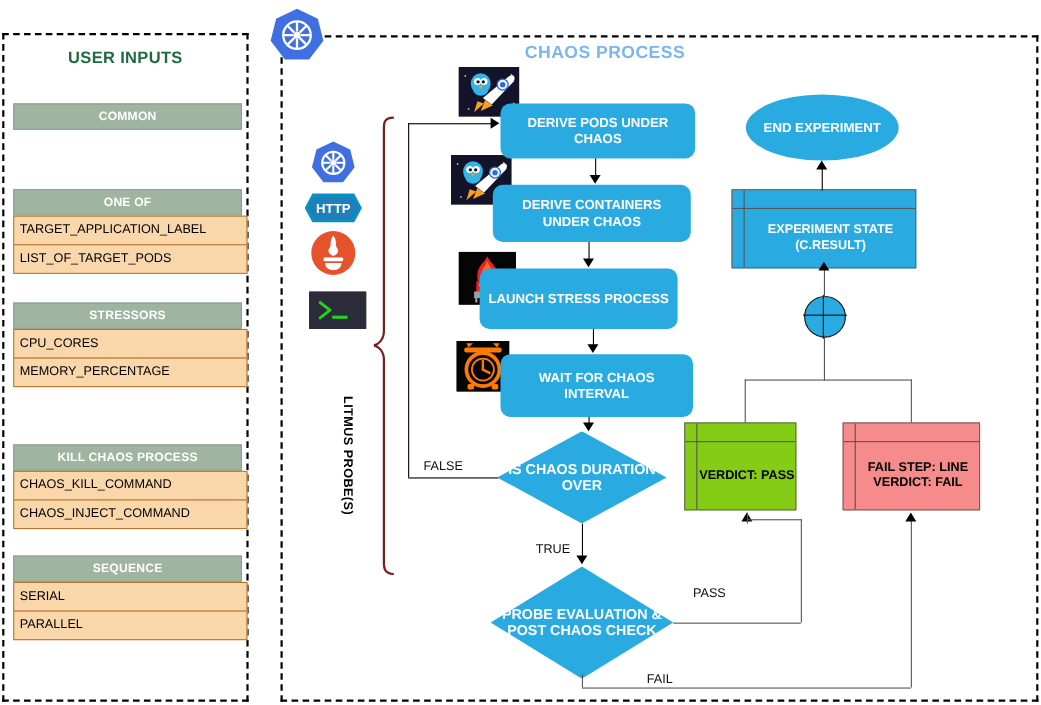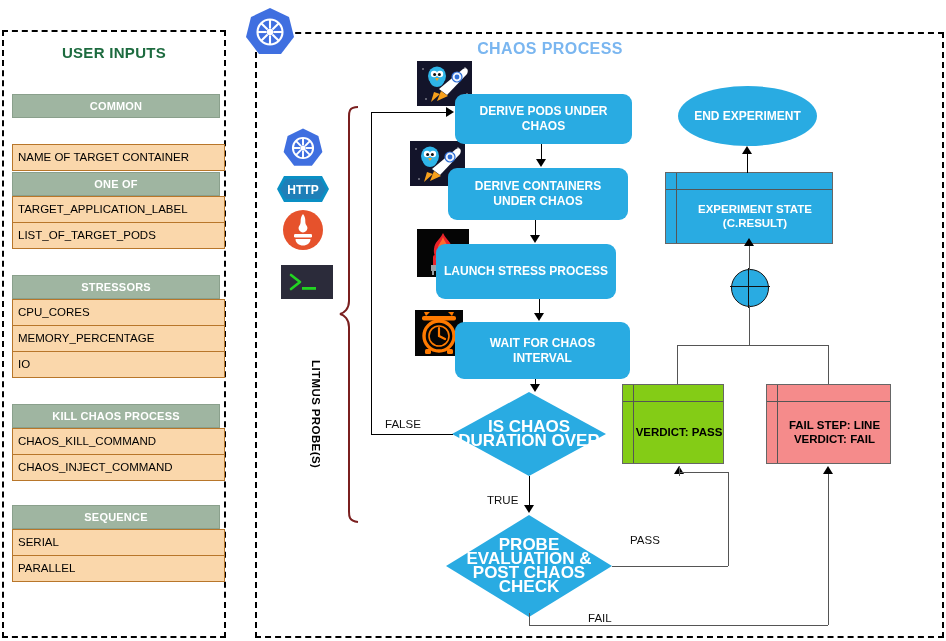--- a/index.html
+++ b/index.html
@@ -30,21 +30,21 @@
       font-size:16px;font-weight:bold;color:#7ab6f0;letter-spacing:.4px;}
 
   .proc-box{position:absolute;background:#29abe2;border-radius:9px;
       color:#fff;font-size:12px;font-weight:bold;text-align:center;
       display:flex;align-items:center;justify-content:center;line-height:15px;
       padding:0 6px;}
   .diamond{position:absolute;}
   .diamond .dshape{position:absolute;inset:0;background:#29abe2;
       clip-path:polygon(50% 0,100% 50%,50% 100%,0 50%);}
   .diamond .dtext{position:absolute;inset:0;display:flex;align-items:center;
-      justify-content:center;color:#fff;font-size:17px;font-weight:bold;
+      justify-content:center;color:#fff;font-size:13px;font-weight:bold;
       text-align:center;line-height:14px;}
   .ellipse{position:absolute;background:#29abe2;border-radius:50%;
       color:#fff;font-size:12px;font-weight:bold;text-align:center;
       display:flex;align-items:center;justify-content:center;line-height:15px;}
 
   .note{position:absolute;border:1.5px solid #666;box-sizing:border-box;}
   .note .vline{position:absolute;left:10px;top:0;bottom:0;width:0;
       border-left:1.5px solid #555;}
   .note .hline{position:absolute;left:0;right:0;top:16px;height:0;
       border-top:1.5px solid #555;}
@@ -83,30 +83,28 @@
   #probe-label{position:absolute;font-size:11.5px;font-weight:bold;color:#000;
       writing-mode:vertical-rl;text-orientation:mixed;letter-spacing:.4px;}
 </style>
 </head>
 <body>
 
 <div class="abs" id="user-inputs-panel">
   <div class="panel-title">USER INPUTS</div>
 
   <div class="grp-header" style="top:62px">COMMON</div>
-  <div class="grp-item" style="top:112px">NAME OF TARGET CONTAINER</div>
 
   <div class="grp-header" style="top:140px">ONE OF</div>
   <div class="grp-item" style="top:164px">TARGET_APPLICATION_LABEL</div>
   <div class="grp-item" style="top:190px">LIST_OF_TARGET_PODS</div>
 
   <div class="grp-header" style="top:243px">STRESSORS</div>
   <div class="grp-item" style="top:267px">CPU_CORES</div>
   <div class="grp-item" style="top:293px">MEMORY_PERCENTAGE</div>
-  <div class="grp-item" style="top:319px">IO</div>
 
   <div class="grp-header" style="top:372px">KILL CHAOS PROCESS</div>
   <div class="grp-item" style="top:396px">CHAOS_KILL_COMMAND</div>
   <div class="grp-item" style="top:422px">CHAOS_INJECT_COMMAND</div>
 
   <div class="grp-header" style="top:473px">SEQUENCE</div>
   <div class="grp-item" style="top:497px">SERIAL</div>
   <div class="grp-item" style="top:523px">PARALLEL</div>
 </div>
 

